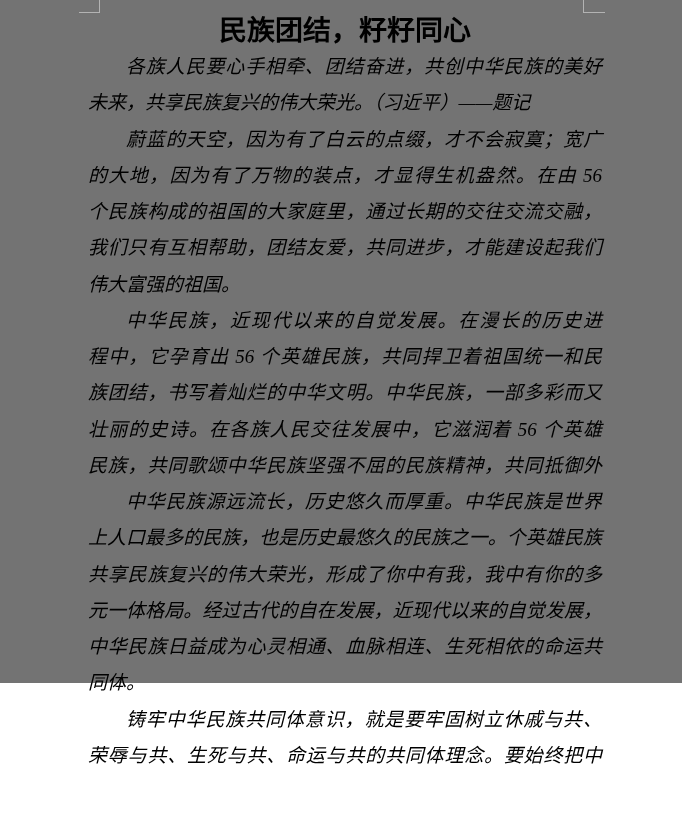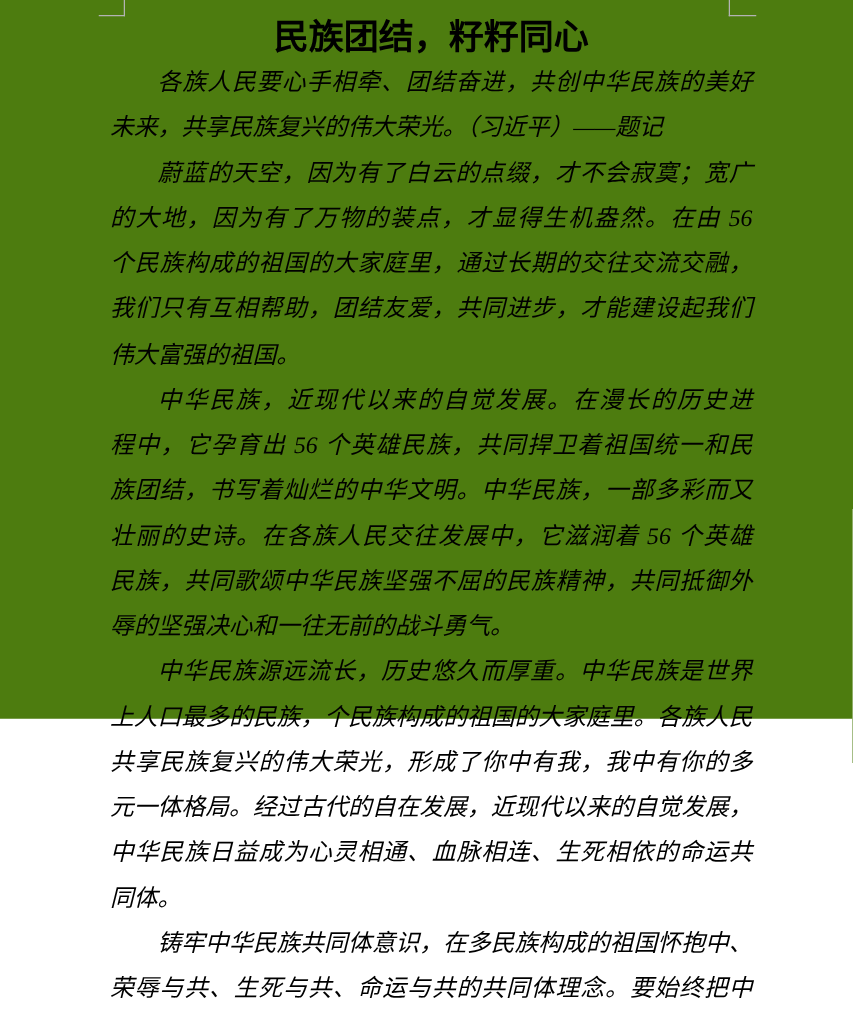--- a/index.html
+++ b/index.html
@@ -8,22 +8,22 @@
   }
   body {
     width: 682px;
     height: 818px;
     background: #ffffff;
     overflow: hidden;
   }
   .page {
     position: relative;
     width: 682px;
-    height: 575px;
-    background: #4d7c0f;
+    height: 683px;
+    background: #737373;
     color: #000000;
     font-family: "Liberation Serif", "DejaVu Serif", serif;
   }
   
   .crop {
     position: absolute;
     top: 0;
     height: 13px;
     box-sizing: border-box;
   }
@@ -91,29 +91,28 @@
           <div class="line">个民族构成的祖国的大家庭里，通过长期的交往交流交融，</div>
           <div class="line">我们只有互相帮助，团结友爱，共同进步，才能建设起我们</div>
           <div class="line p-last">伟大富强的祖国。</div>
         </div>
         <div class="para">
           <div class="line p-first">中华民族，近现代以来的自觉发展。在漫长的历史进</div>
           <div class="line">程中，它孕育出 56 个英雄民族，共同捍卫着祖国统一和民</div>
           <div class="line">族团结，书写着灿烂的中华文明。中华民族，一部多彩而又</div>
           <div class="line">壮丽的史诗。在各族人民交往发展中，它滋润着 56 个英雄</div>
           <div class="line">民族，共同歌颂中华民族坚强不屈的民族精神，共同抵御外</div>
-          <div class="line p-last">辱的坚强决心和一往无前的战斗勇气。</div>
         </div>
         <div class="para">
           <div class="line p-first">中华民族源远流长，历史悠久而厚重。中华民族是世界</div>
-          <div class="line">上人口最多的民族，个民族构成的祖国的大家庭里。各族人民</div>
+          <div class="line">上人口最多的民族，也是历史最悠久的民族之一。个英雄民族</div>
           <div class="line">共享民族复兴的伟大荣光，形成了你中有我，我中有你的多</div>
           <div class="line">元一体格局。经过古代的自在发展，近现代以来的自觉发展，</div>
           <div class="line">中华民族日益成为心灵相通、血脉相连、生死相依的命运共</div>
           <div class="line p-last">同体。</div>
         </div>
         <div class="para">
-          <div class="line p-first">铸牢中华民族共同体意识，在多民族构成的祖国怀抱中、</div>
+          <div class="line p-first">铸牢中华民族共同体意识，就是要牢固树立休戚与共、</div>
           <div class="line">荣辱与共、生死与共、命运与共的共同体理念。要始终把中</div>
         </div>
       </div>
   </div>
 </div>
 
 </body></html>

